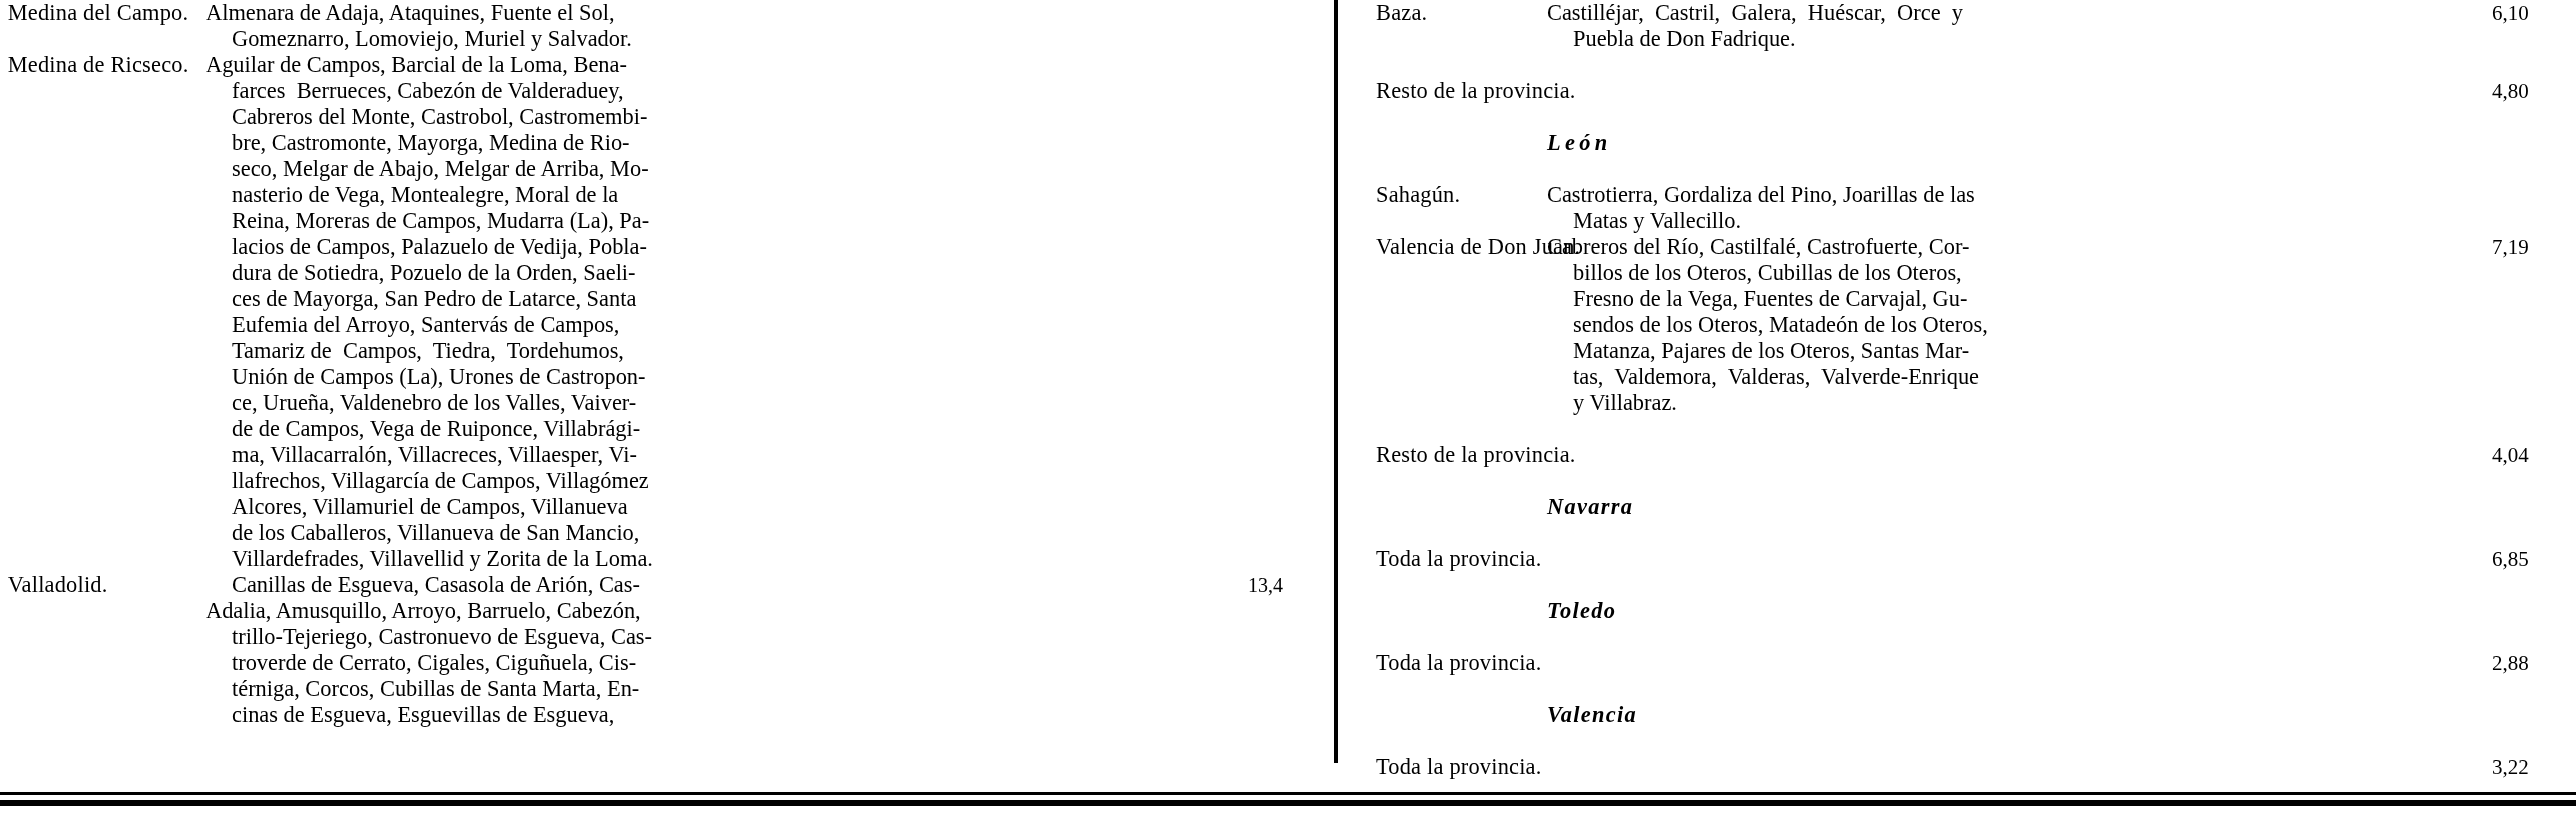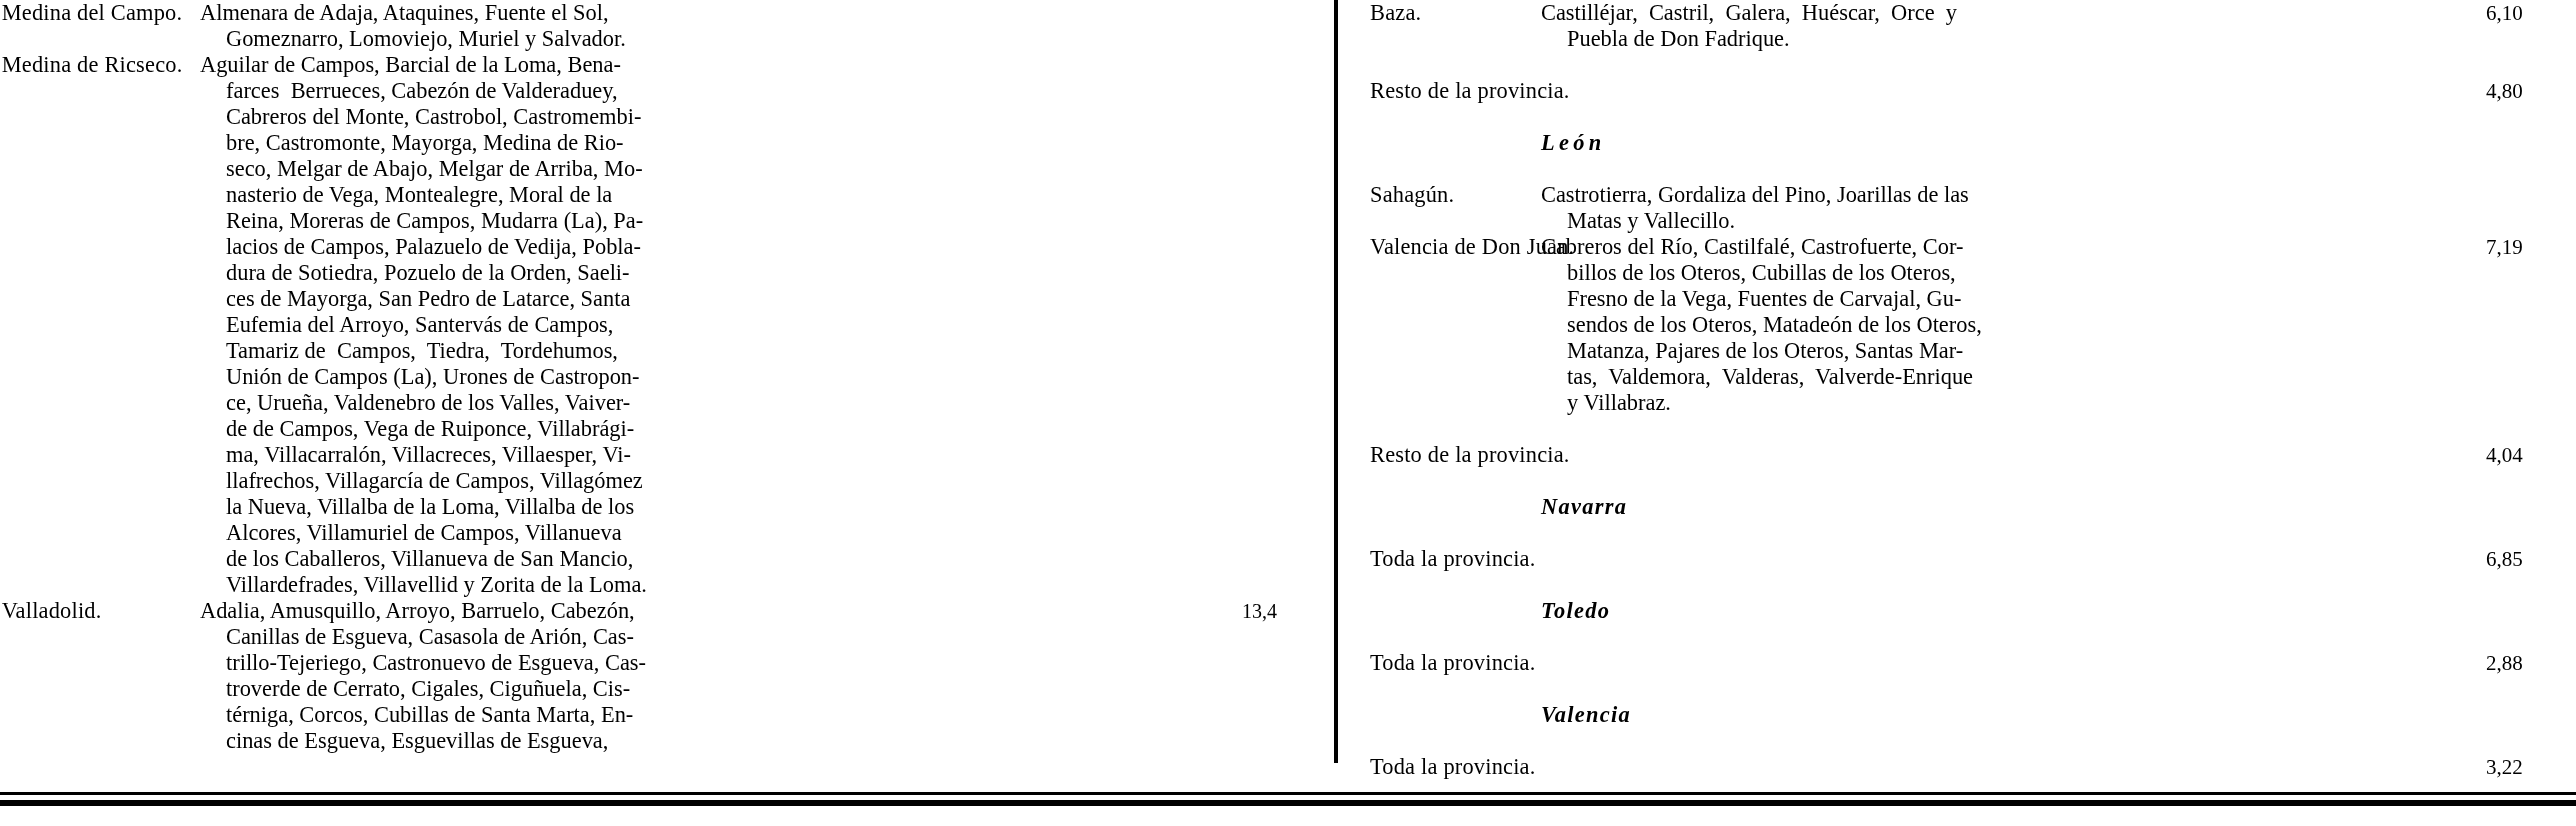--- a/index.html
+++ b/index.html
@@ -73,20 +73,21 @@
   .tbl {
     position: relative;
     width: 100%;
     box-sizing: border-box;
   }
   .row {
     display: flex;
     align-items: flex-start;
     width: 100%;
     box-sizing: border-box;
+    margin-left: 6px;
   }
   .c-zone {
     flex: 0 0 auto;
     box-sizing: border-box;
     font-size: 22.4px;
     line-height: 26px;
     letter-spacing: 0.2px;
     white-space: nowrap;
   }
   .c-list {
@@ -174,34 +175,33 @@
               <span class="list-line">lacios de Campos, Palazuelo de Vedija, Pobla-</span>
               <span class="list-line">dura de Sotiedra, Pozuelo de la Orden, Saeli-</span>
               <span class="list-line">ces de Mayorga, San Pedro de Latarce, Santa</span>
               <span class="list-line">Eufemia del Arroyo, Santervás de Campos,</span>
               <span class="list-line">Tamariz de  Campos,  Tiedra,  Tordehumos,</span>
               <span class="list-line">Unión de Campos (La), Urones de Castropon-</span>
               <span class="list-line">ce, Urueña, Valdenebro de los Valles, Vaiver-</span>
               <span class="list-line">de de Campos, Vega de Ruiponce, Villabrági-</span>
               <span class="list-line">ma, Villacarralón, Villacreces, Villaesper, Vi-</span>
               <span class="list-line">llafrechos, Villagarcía de Campos, Villagómez</span>
-              <span class="list-line">la Nueva, Villalba de la Loma, Villalba de los</span>
               <span class="list-line">Alcores, Villamuriel de Campos, Villanueva</span>
               <span class="list-line">de los Caballeros, Villanueva de San Mancio,</span>
               <span class="list-line">Villardefrades, Villavellid y Zorita de la Loma.</span>
             </span>
           </div>
           <div class="c-val"></div>
         </div>
         <div class="row">
           <div class="c-zone">Valladolid.</div>
           <div class="c-list">
             <span class="list-block hanging">
+              <span class="list-line">Canillas de Esgueva, Casasola de Arión, Cas-</span>
               <span class="list-line first-line">Adalia, Amusquillo, Arroyo, Barruelo, Cabezón,</span>
-              <span class="list-line">Canillas de Esgueva, Casasola de Arión, Cas-</span>
               <span class="list-line">trillo-Tejeriego, Castronuevo de Esgueva, Cas-</span>
               <span class="list-line">troverde de Cerrato, Cigales, Ciguñuela, Cis-</span>
               <span class="list-line">térniga, Corcos, Cubillas de Santa Marta, En-</span>
               <span class="list-line">cinas de Esgueva, Esguevillas de Esgueva,</span>
             </span>
           </div>
           <div class="c-val">13,4</div>
         </div>
       </div>
   </div>

